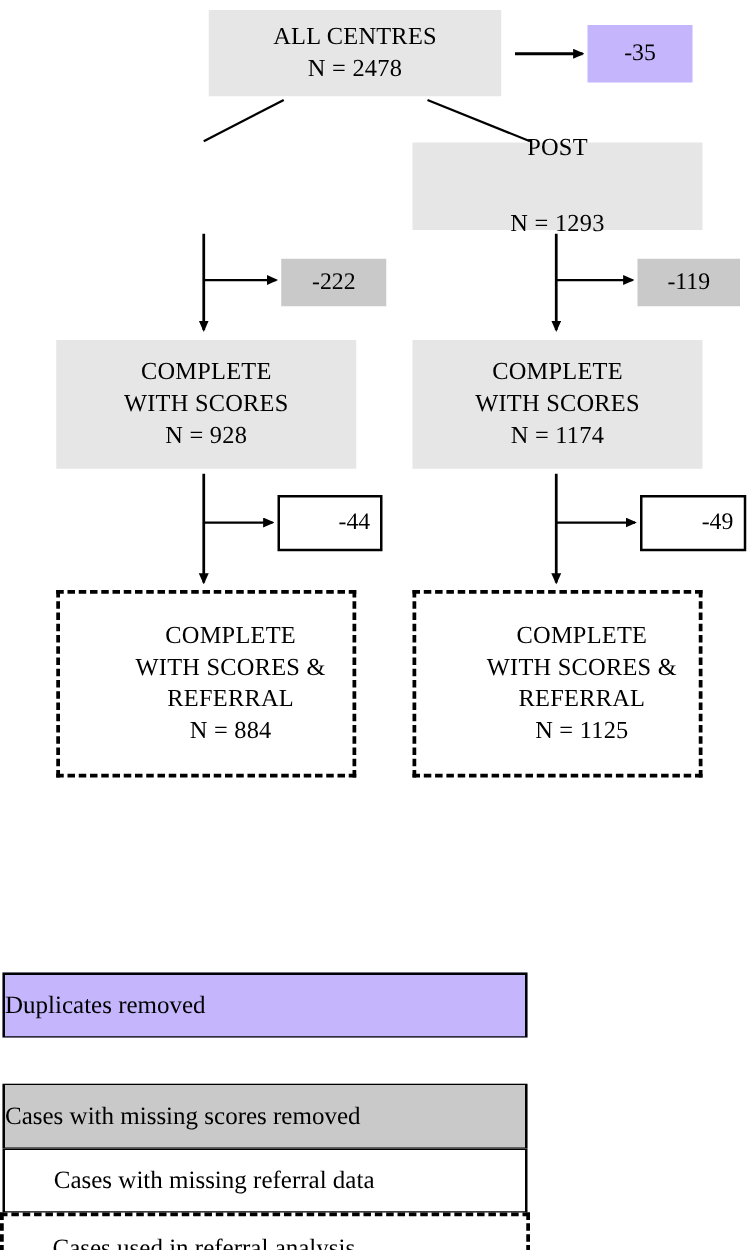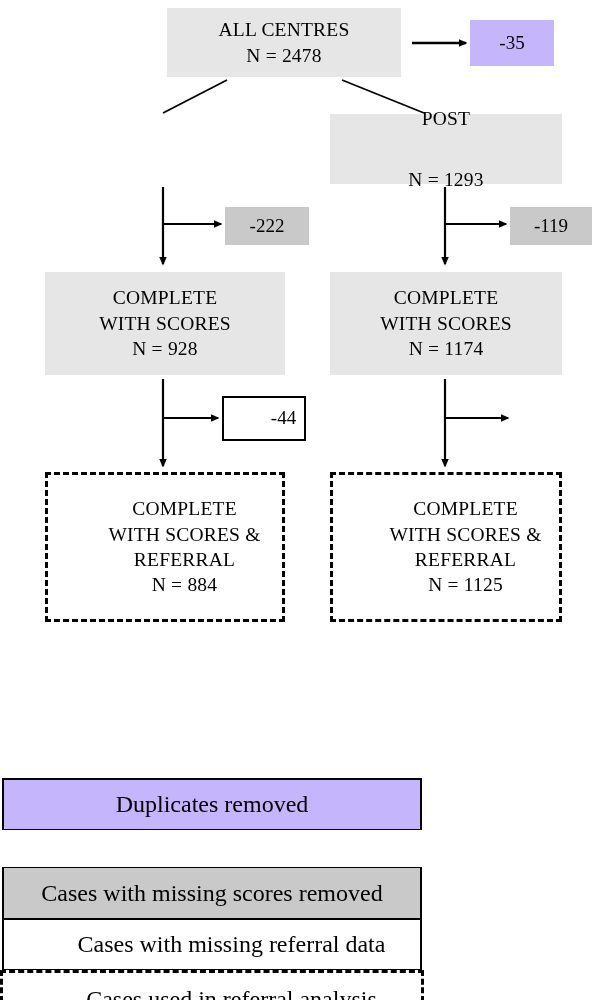--- a/index.html
+++ b/index.html
@@ -74,23 +74,22 @@
     left: 2px;
     top: 778px;
     width: 420px;
   }
   .legend-row {
     box-sizing: border-box;
     width: 420px;
     height: 52px;
     display: flex;
     align-items: center;
-    justify-content: center;
     text-align: center;
-    font-size: 24px;
+    font-size: 20px;
   }
   #lg-0 { border: 2px solid #000; border-bottom-width: 1px; }
   #lg-1 { border: 2px solid #000; border-top-width: 1px; border-bottom-width: 1px; margin-top: 37px; }
   #lg-2 { border: 2px solid #000; border-top-width: 1px; }
   #lg-3 {
     width: 424px;
     margin-left: -2px;
     margin-top: -1px;
     border: 3px dashed #000;
     height: 58px;
@@ -161,20 +160,23 @@
   <div class="node fill-light bd-none t-main" id="n-post-cws">
     <span class="ln">COMPLETE</span>
     <span class="ln">WITH SCORES</span>
     <span class="ln">N = 1174</span>
   </div>
 
   <div class="node fill-white bd-solid t-small" id="n-pre-ref">
     <span class="ln">-44</span>
   </div>
 
+  <div class="node fill-white bd-solid t-small" id="n-post-ref">
+    <span class="ln">-49</span>
+  </div>
 
   <div class="node fill-white bd-dashed t-main" id="n-pre-fin">
     <span class="ln">COMPLETE</span>
     <span class="ln">WITH SCORES &amp;</span>
     <span class="ln">REFERRAL</span>
     <span class="ln">N = 884</span>
   </div>
 
   <div class="node fill-white bd-dashed t-main" id="n-post-fin">
     <span class="ln">COMPLETE</span>

